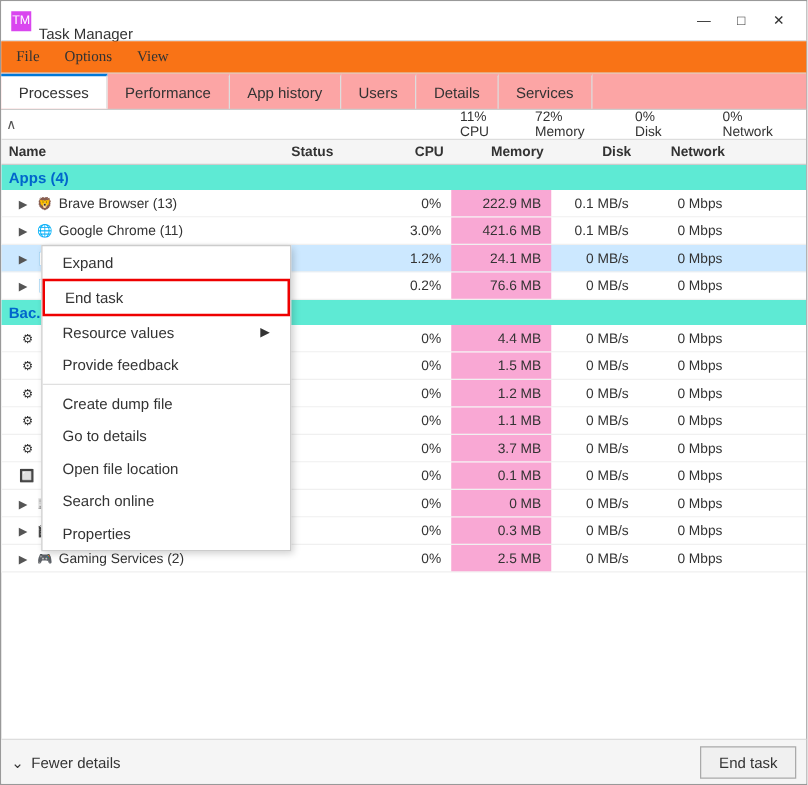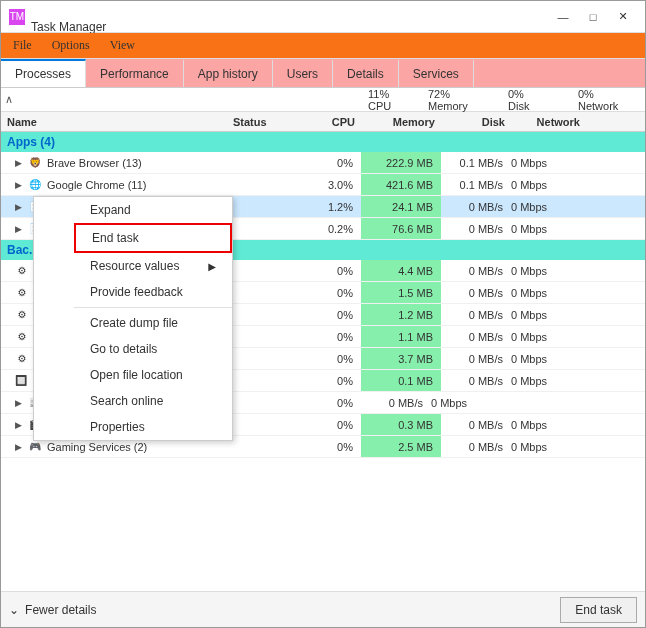--- a/index.html
+++ b/index.html
@@ -227,44 +227,43 @@
     }
     .row-disk {
       width: 70px;
       text-align: right;
       padding-right: 8px;
       font-size: 11px;
       color: #333;
     }
     .row-network {
       width: 75px;
-      text-align: left;
+      text-align: right;
       padding-right: 8px;
       font-size: 11px;
       color: #333;
     }
     .memory-cell {
-      background: #86efac;
+      background: #f9a8d4;
       height: 100%;
       display: flex;
       align-items: center;
       justify-content: flex-end;
       padding-right: 8px;
     }
     
     .context-menu {
       position: absolute;
       left: 32px;
       top: 108px;
       width: 200px;
       background: #fff;
       border: 1px solid #ccc;
       box-shadow: 2px 2px 6px rgba(0,0,0,0.2);
       z-index: 100;
-      padding-left: 40px;
     }
     .ctx-item {
       padding: 6px 16px;
       font-size: 12px;
       color: #333;
       cursor: pointer;
       display: flex;
       align-items: center;
       justify-content: space-between;
     }
@@ -511,20 +510,21 @@
       </div>
       <div class="row">
         <div class="row-name">
           <span class="row-expand">▶</span>
           <span class="row-icon">📰</span>
           <span>Feeds</span>
           <span class="green-dot">♦</span>
         </div>
         <div class="row-status"></div>
         <div class="row-cpu">0%</div>
+        <div class="row-memory memory-cell">0 MB</div>
         <div class="row-disk">0 MB/s</div>
         <div class="row-network">0 Mbps</div>
       </div>
       <div class="row">
         <div class="row-name">
           <span class="row-expand">▶</span>
           <span class="row-icon">🎬</span>
           <span>Films &amp; TV (2)</span>
           <span class="green-dot">♦</span>
         </div>

